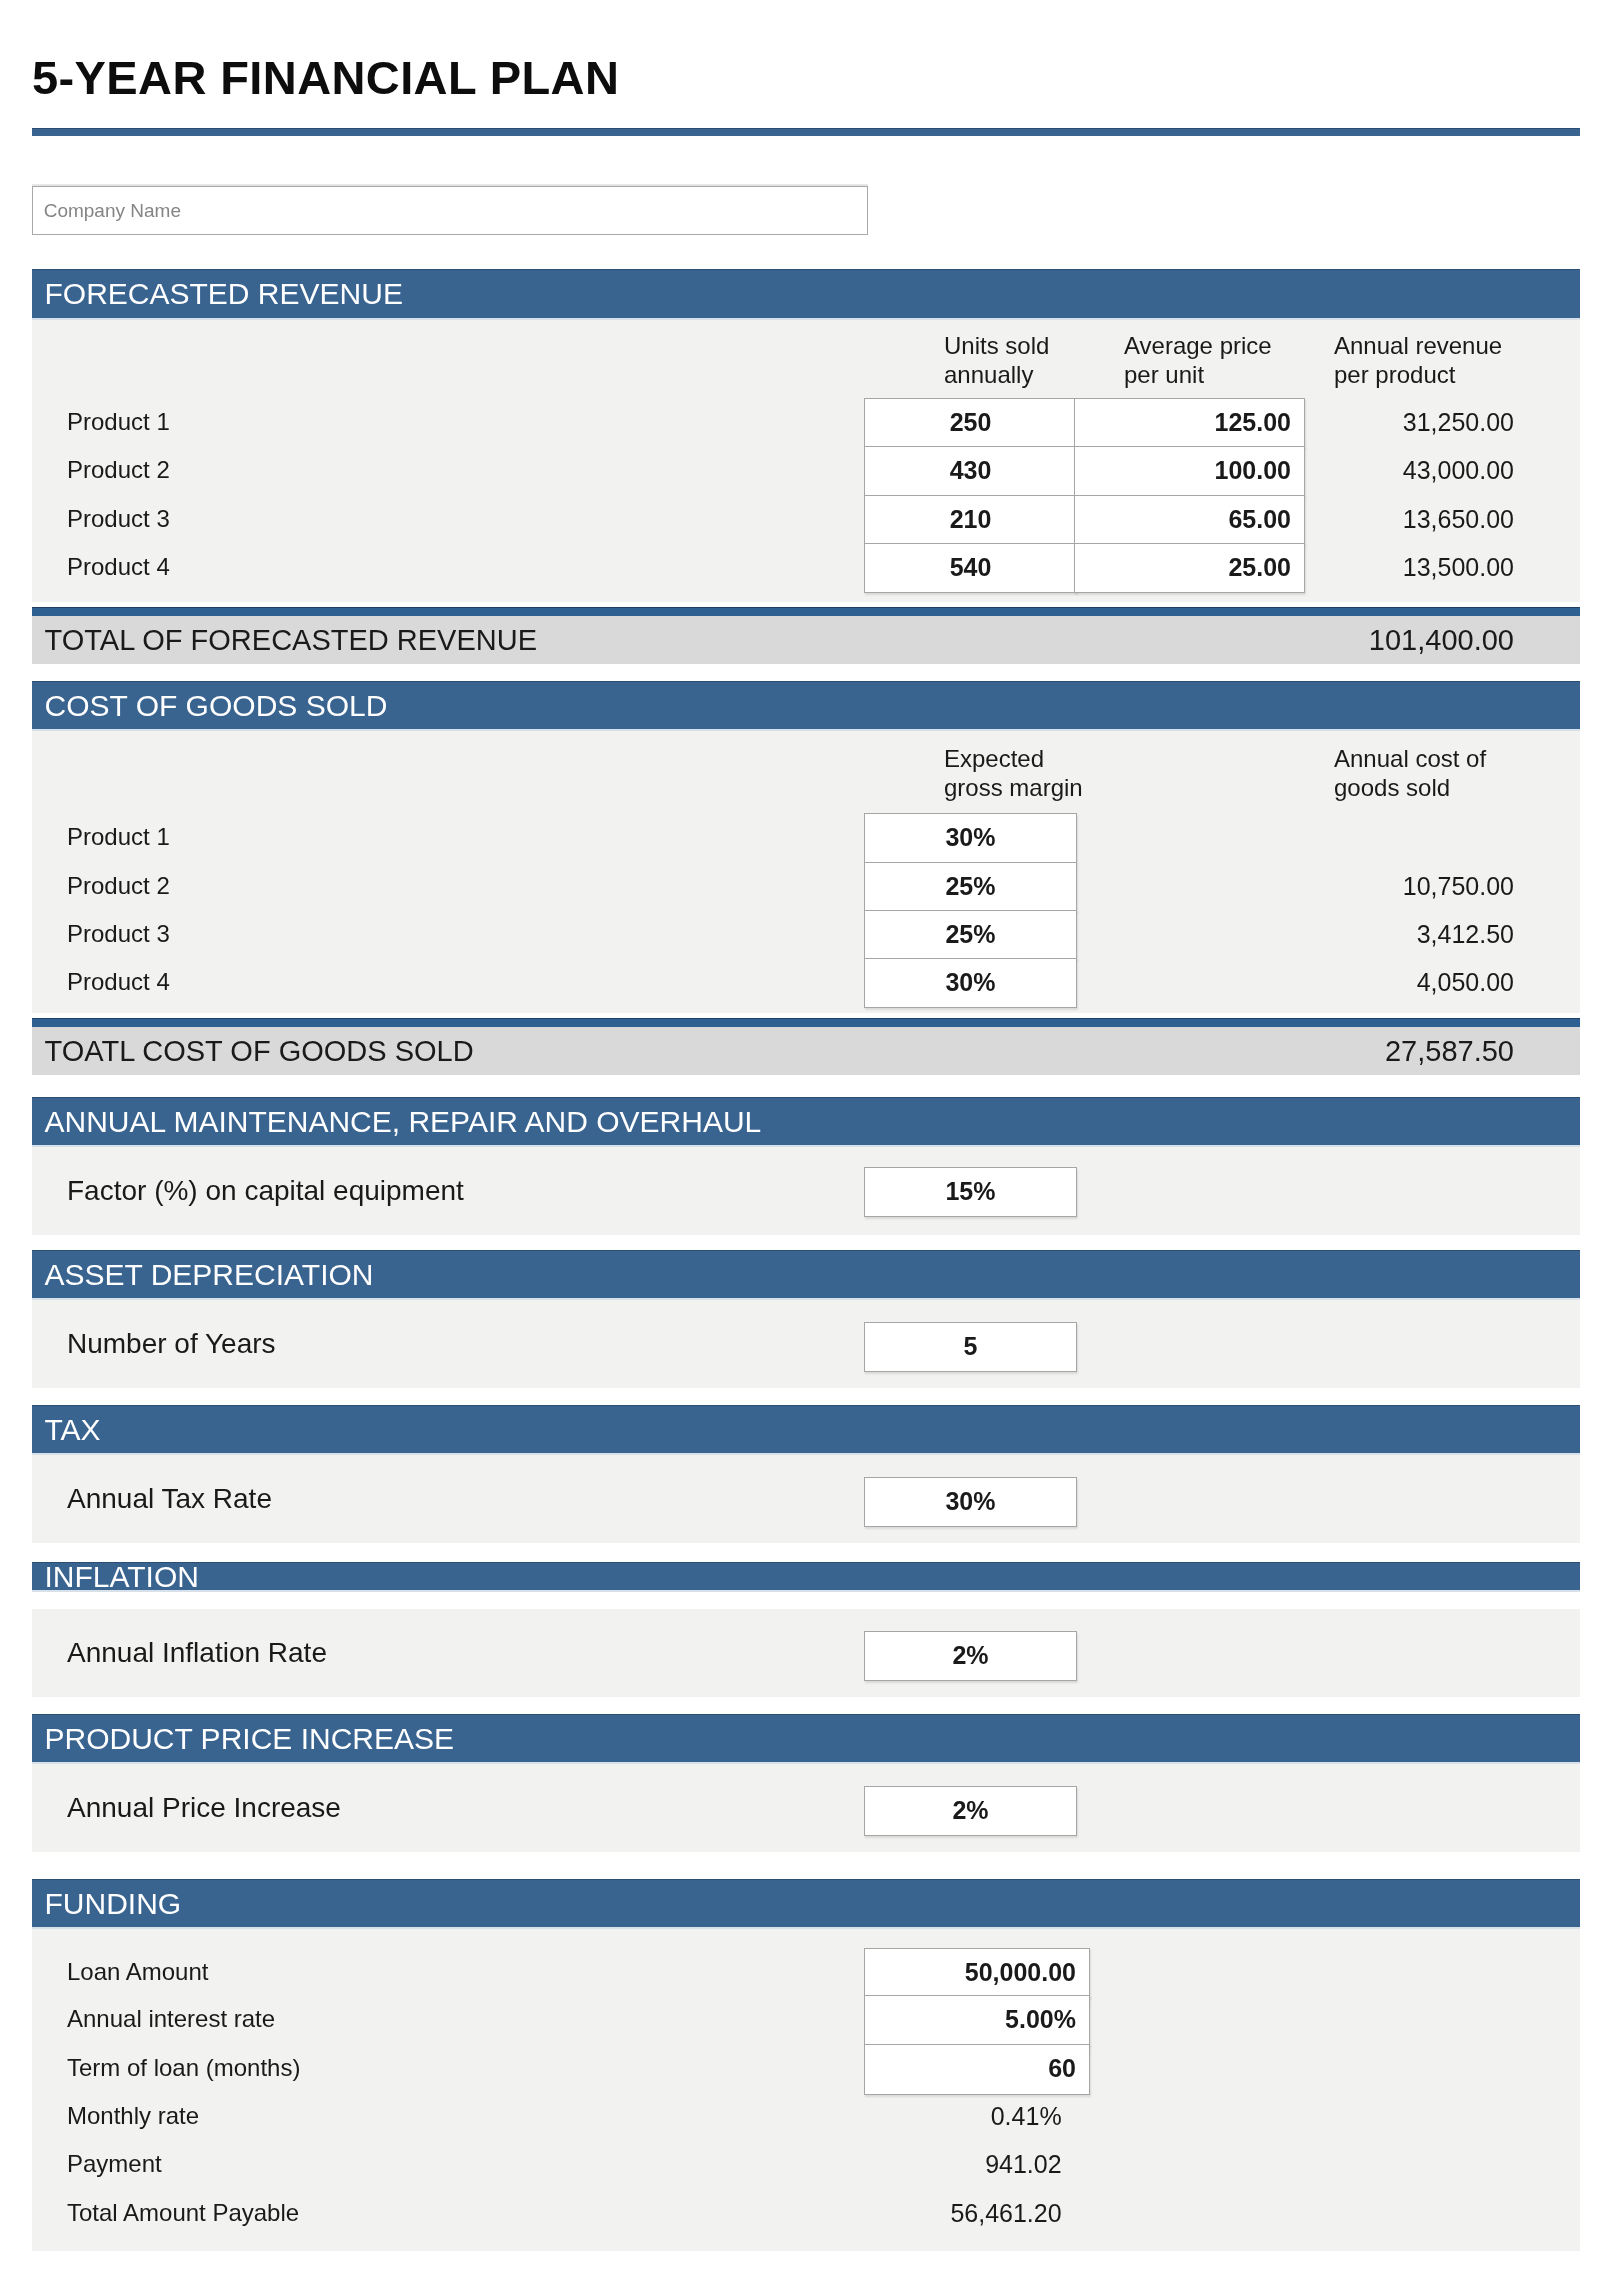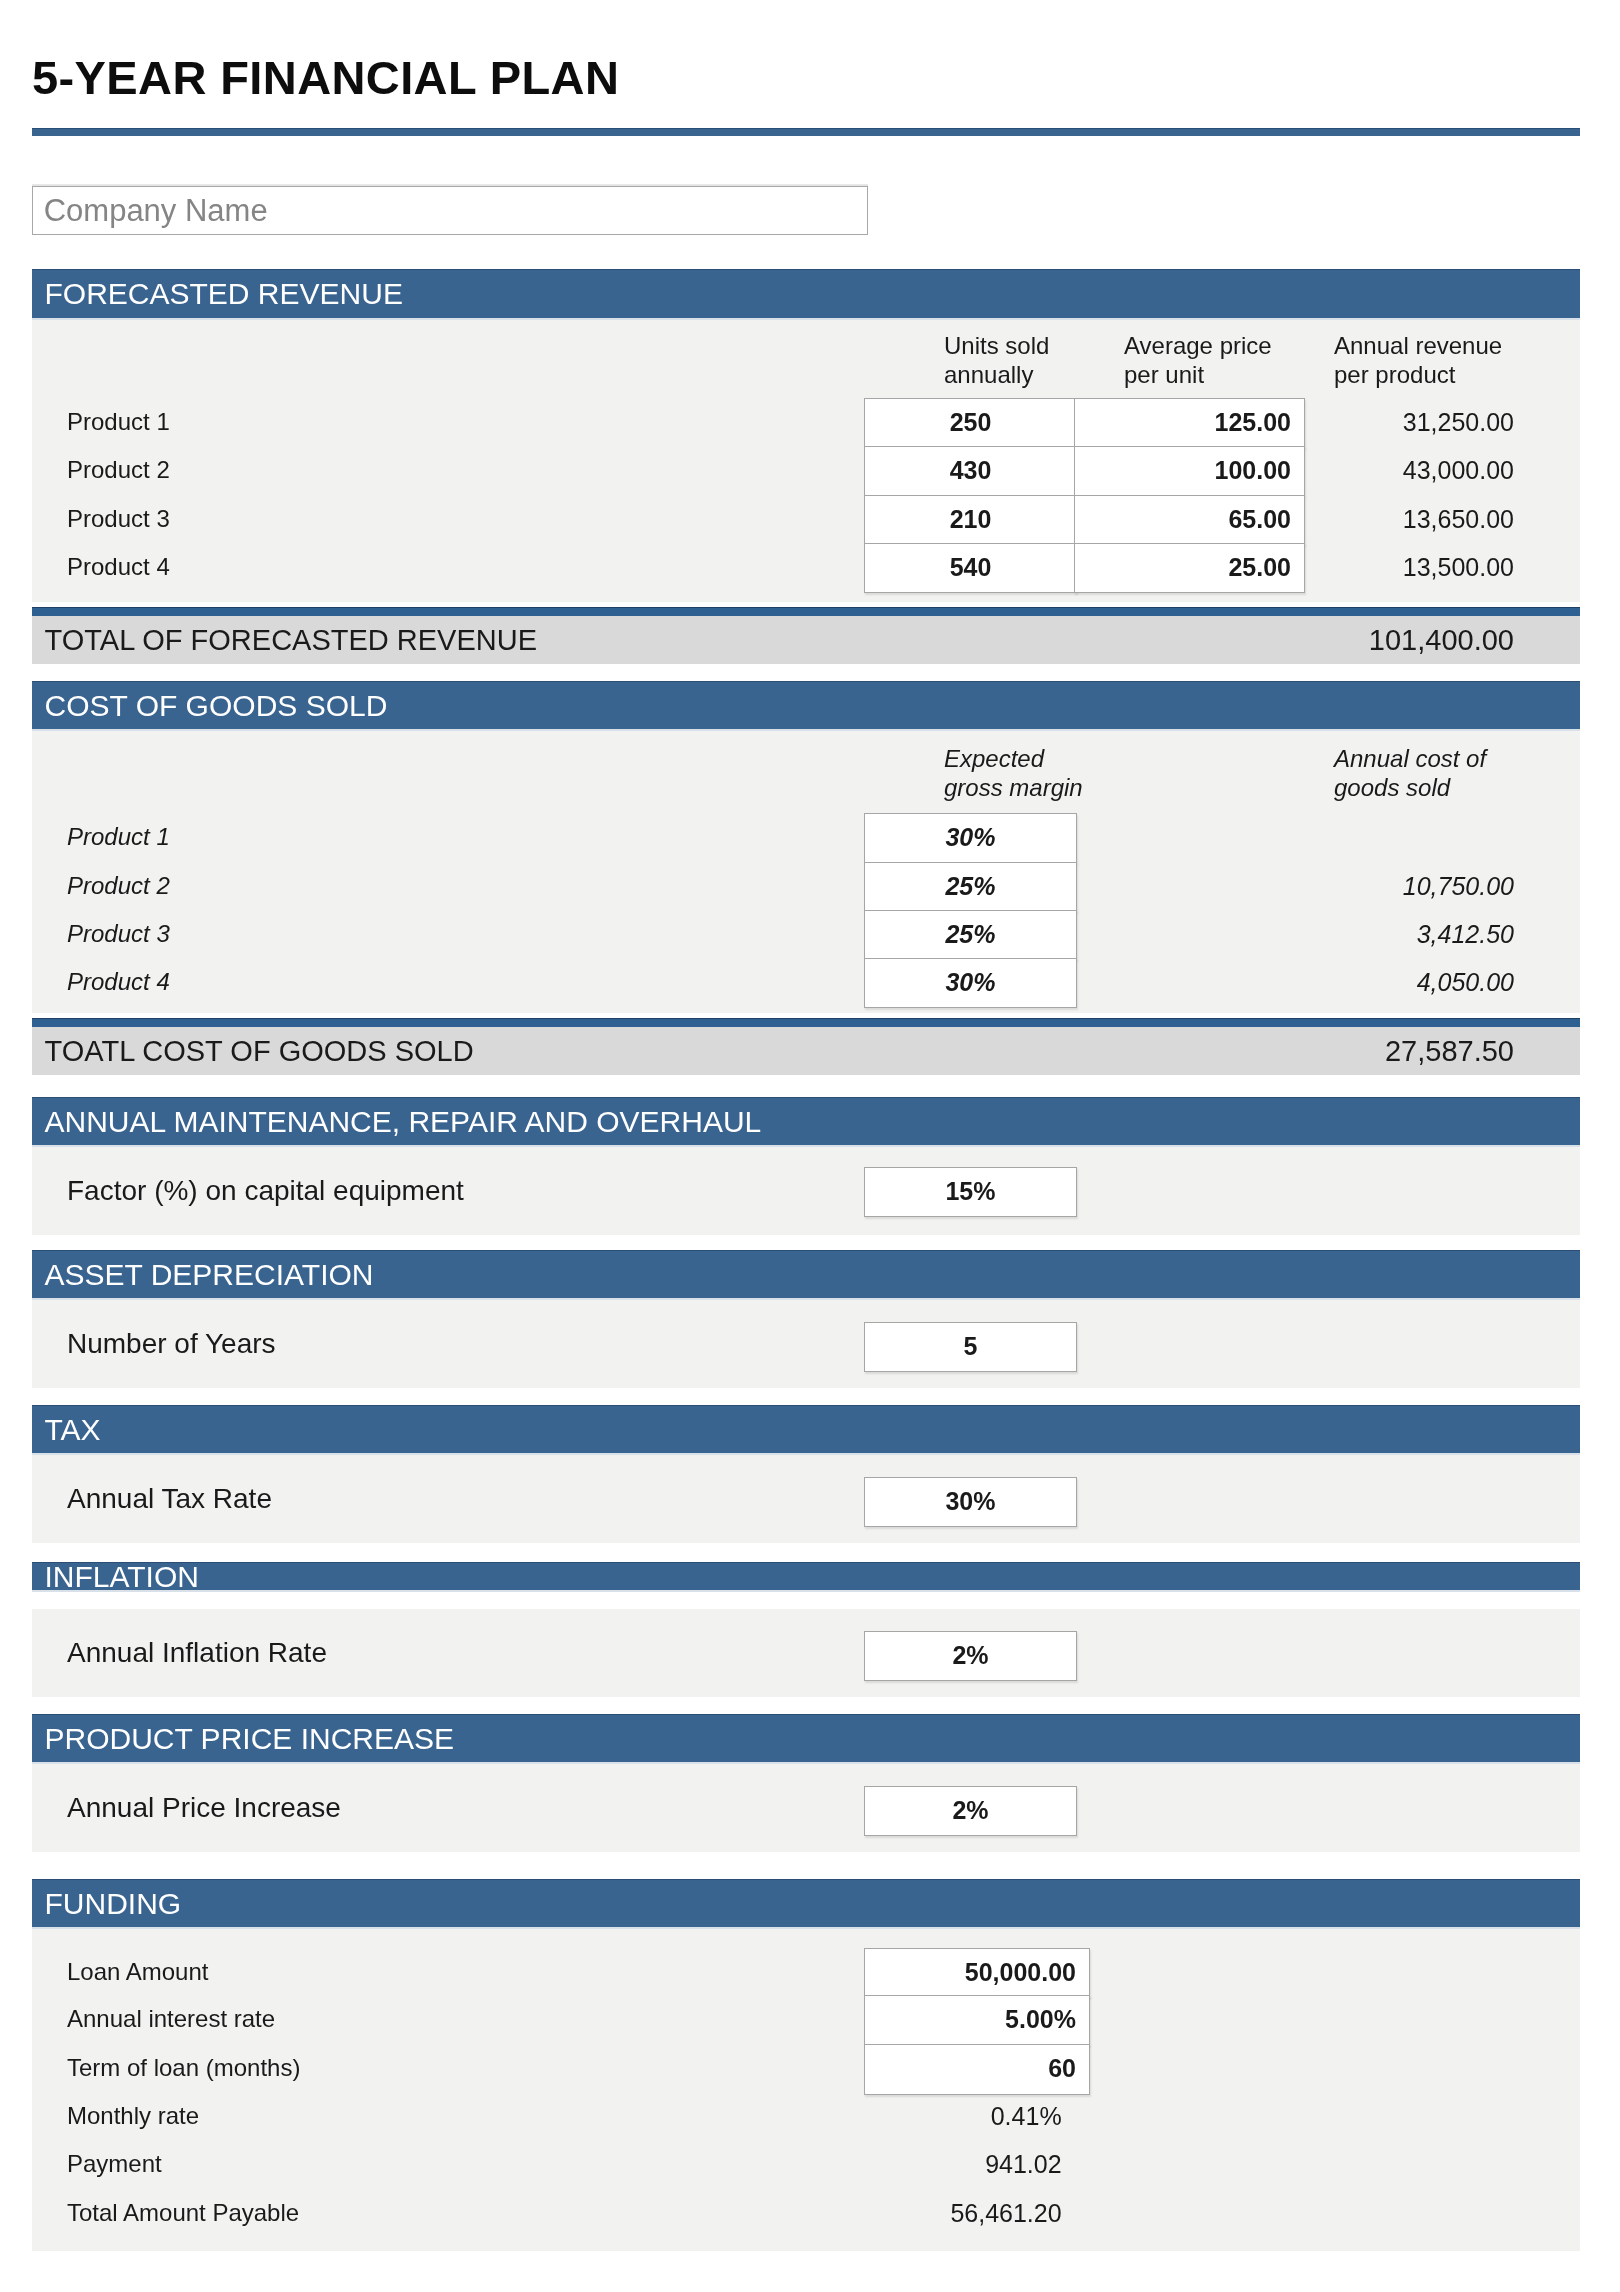--- a/index.html
+++ b/index.html
@@ -2,21 +2,21 @@
 <html style="font-size:14.3px"><head>
 <meta charset="utf-8">
 <style>
   html,body{margin:0;padding:0;background:#ffffff;}
   body{width:1620px;height:2293px;position:relative;font-family:"Liberation Sans",sans-serif;color:#1a1a1a;}
   .abs{position:absolute;box-sizing:border-box;}
 
   .page-title{left:32px;top:50px;width:1075px;height:56px;font-size:47px;font-weight:bold;color:#0d0d0d;letter-spacing:0.4px;}
   .title-rule{left:32px;top:128px;width:1548px;height:8px;background:#3a6490;border-top:0.9px solid #2a4e74;}
 
-  .company-input{left:32px;top:186px;width:836px;height:49px;border:0.9px solid #a8a8a8;background:#ffffff;font-family:"Liberation Sans",sans-serif;font-size:31px;color:#333;padding:0 10.7px;box-shadow:0 -1.8px 0 #e3e3e3;}
+  .company-input{left:32px;top:186px;width:836px;height:49px;border:0.9px solid #a8a8a8;background:#ffffff;font-family:"Liberation Sans",sans-serif;font-size:19px;color:#333;padding:0 10.7px;box-shadow:0 -1.8px 0 #e3e3e3;}
   .company-input::placeholder{color:#858585;opacity:1;}
 
   .section-bar{left:32px;width:1548px;background:#3a6490;border-top:1.8px solid #2a4e74;border-bottom:2.7px solid #d8e0ea;color:#ffffff;font-size:30px;display:flex;align-items:center;padding-left:12.5px;}
   .section-content{left:32px;width:1548px;background:#f2f2f0;}
 
   .col-header{position:absolute;font-size:24px;line-height:29.6px;color:#1a1a1a;}
   .row-label{position:absolute;left:35px;font-size:24px;line-height:48px;white-space:nowrap;}
   .cell{position:absolute;background:#ffffff;border:0.9px solid #a6a6a6;font-size:25px;font-weight:bold;line-height:47px;box-shadow:0.9px 1.8px 1.8px rgba(0,0,0,0.10);}
   .cell.center{text-align:center;}
   .cell.right{text-align:right;padding-right:13.4px;}
@@ -89,21 +89,21 @@
 </div>
 <div class="abs total-strip" style="top:607px;"></div>
 <div class="abs total-row" style="top:616px;">
   <span class="t-label">TOTAL OF FORECASTED REVENUE</span>
   <span class="t-value">101,400.00</span>
 </div>
 
 <div class="abs section-bar" style="top:681px;height:50px;">
   <span>COST OF GOODS SOLD</span>
 </div>
-<div class="abs section-content" style="top:731px;height:282px;font-style:italic;">
+<div class="abs section-content" style="top:731px;height:282px;">
   <div class="col-header h-col1" style="top:12.5px;width:143px;">Expected gross margin</div>
   <div class="col-header h-col3" style="top:12.5px;width:170px;">Annual cost of goods sold</div>
 
   <div class="row-label cg-r0">Product 1</div>
   <div class="cell center c-units cg-r0">30%</div>
 
   <div class="row-label cg-r1">Product 2</div>
   <div class="cell center c-units cg-r1">25%</div>
   <div class="calc-value c-val3 cg-r1">10,750.00</div>
 

